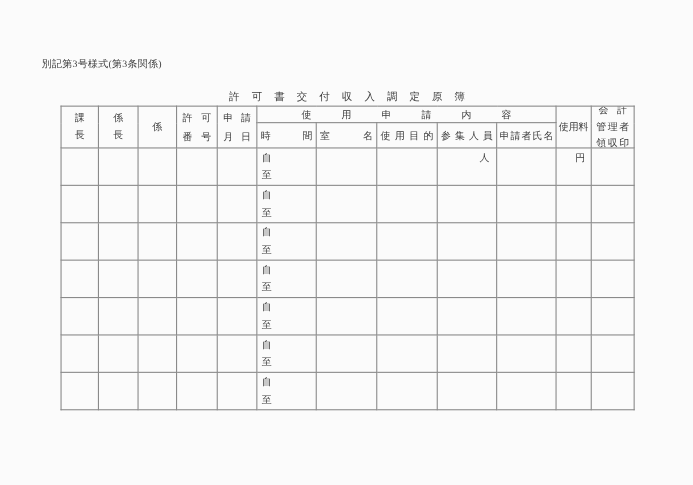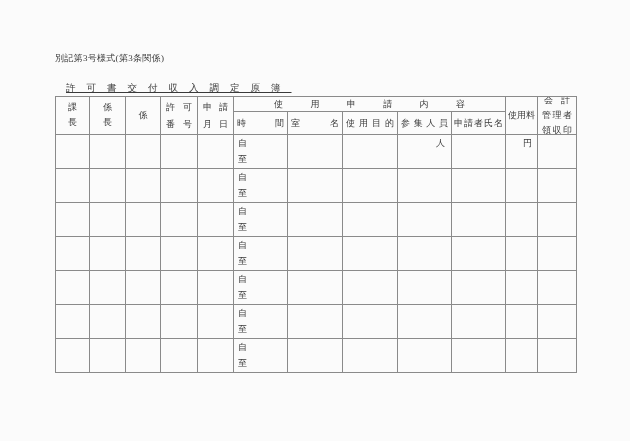--- a/index.html
+++ b/index.html
@@ -6,27 +6,27 @@
   html,body { width:630px; height:441px; }
   body {
     background:#fbfbfb;
     font-family:"Liberation Serif","DejaVu Serif",serif;
     color:#333;
     overflow:hidden;
   }
   .page { position:relative; width:630px; height:441px; }
 
   .form-note {
-    position:absolute; left:55px; top:52px;
+    position:absolute; left:38px; top:52px;
     font-size:9px; letter-spacing:0.3px; color:#3a3a3a;
   }
   .doc-title {
     position:absolute; left:55px; top:82px; width:521px;
-    font-size:9.5px; color:#3a3a3a;
-    letter-spacing:11px; padding-left:11px;text-decoration:underline;
+    text-align:center; font-size:9.5px; color:#3a3a3a;
+    letter-spacing:11px; padding-left:11px;
   }
 
   table.grid {
     position:absolute; left:55px; top:96px;
     width:521px; height:276px;
     border-collapse:collapse; table-layout:fixed;
   }
   .grid th, .grid td {
     border:1px solid #8a8a8a;
     padding:0; font-weight:normal; font-size:9px;

